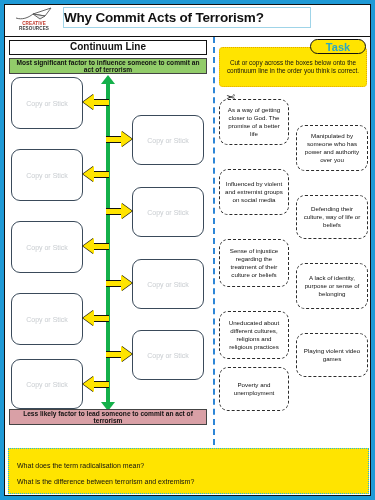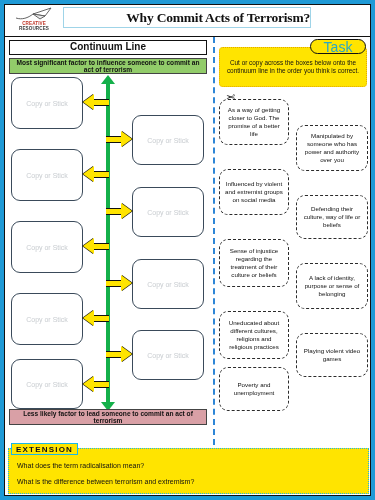--- a/index.html
+++ b/index.html
@@ -41,21 +41,21 @@
     font-weight: bold;
     line-height: 5px;
     color: #3b3b3b;
     letter-spacing: .1px;
   }
   .logo-text .red { color: #c0392b; }
   .title-box {
     position: absolute; left: 58px; top: 2px;
     width: 248px; height: 21px;
     border: 1px solid #9fd4e8;
-    display: flex; align-items: center; justify-content: flex-end; font-family: Liberation Serif, serif;
+    display: flex; align-items: center; justify-content: flex-start;
   }
   .title-box span {
     font-size: 13.5px; font-weight: bold; color: #111;
     letter-spacing: -.2px;
   }
 
   
   .body-split { position: relative; height: 408px; }
   .divider {
     position: absolute; left: 208px; top: 0;
@@ -141,21 +141,21 @@
   }
   .task-pill {
     position: absolute; right: 6px; top: 2px;
     width: 56px; height: 15px;
     background: #ffe400;
     border: 1.4px solid #111;
     border-radius: 8px;
     display: flex; align-items: center; justify-content: center;
     z-index: 3;
   }
-  .task-pill span { font-size: 14px; font-weight: normal; color: #2aa7c4; }
+  .task-pill span { font-size: 11px; font-weight: bold; color: #2aa7c4; }
   .task-note {
     position: absolute; left: 3px; top: 10px;
     width: 148px; height: 40px;
     background: #ffe400;
     border: 1.4px dotted #e0a800;
     border-radius: 4px;
     display: flex; align-items: center; justify-content: center;
     text-align: center;
     padding: 2px 6px;
     z-index: 2;
@@ -353,21 +353,18 @@
         <div class="card col-r" style="top:296px;height:44px">
           <span>Playing violent video games</span>
         </div>
         <div class="card col-l" style="top:330px;height:44px">
           <span>Poverty and unemployment</span>
         </div>
       </div>
     </div>
 
     <div class="extension">
-      <div class="ext-tag">
-        <span>EXTENSION</span>
-      </div>
       <div class="ext-q q1">What does the term radicalisation mean?</div>
       <div class="ext-q q2">What is the difference between terrorism and extremism?</div>
     </div>
 
   </div>
 </div>
 
 </body></html>

